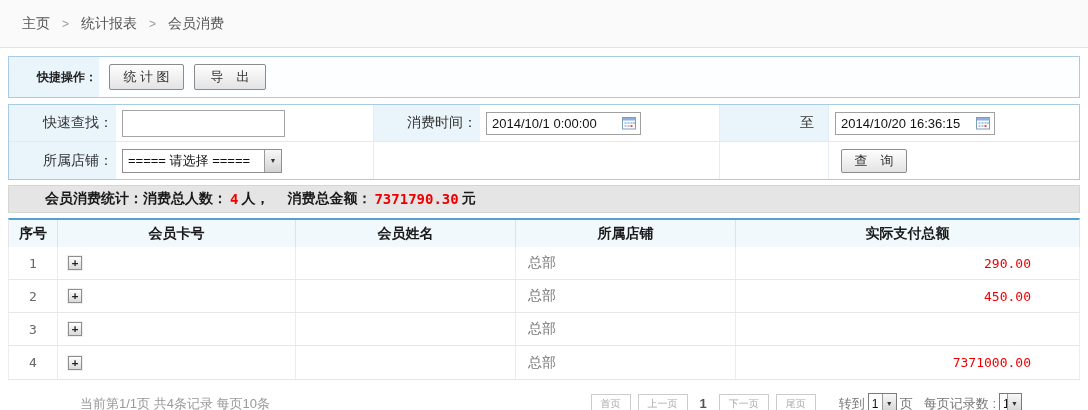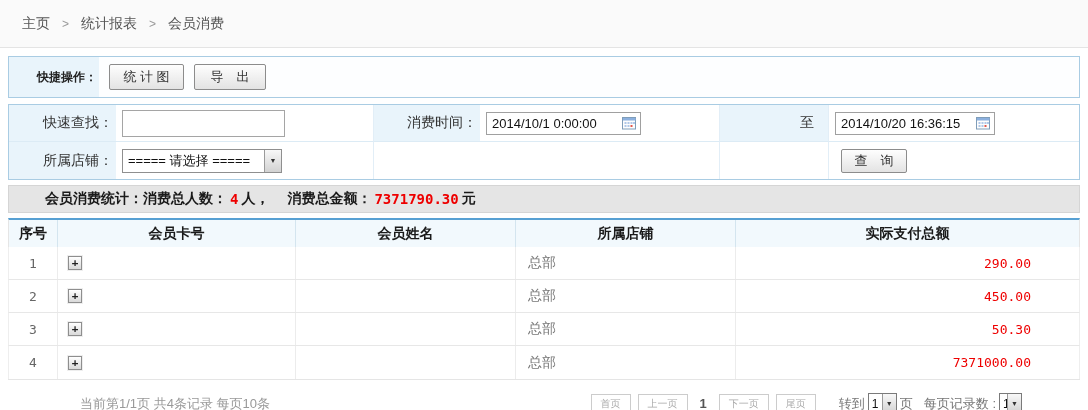--- a/index.html
+++ b/index.html
@@ -223,23 +223,20 @@
   <div class="trow tbody-row">
     <div class="tc c1 row-no">3</div>
     <div class="tc c2">
       <span class="expand">
           <span class="plus">+</span>
         </span>
       <span></span>
     </div>
     <div class="tc c3"></div>
     <div class="tc c4 store-val">总部</div>
-    <div class="tc c5 amount-cell">
-      <span class="amount">50.30</span>
-    </div>
   </div>
 
   <div class="trow tbody-row">
     <div class="tc c1 row-no">4</div>
     <div class="tc c2">
       <span class="expand">
           <span class="plus">+</span>
         </span>
       <span></span>
     </div>

